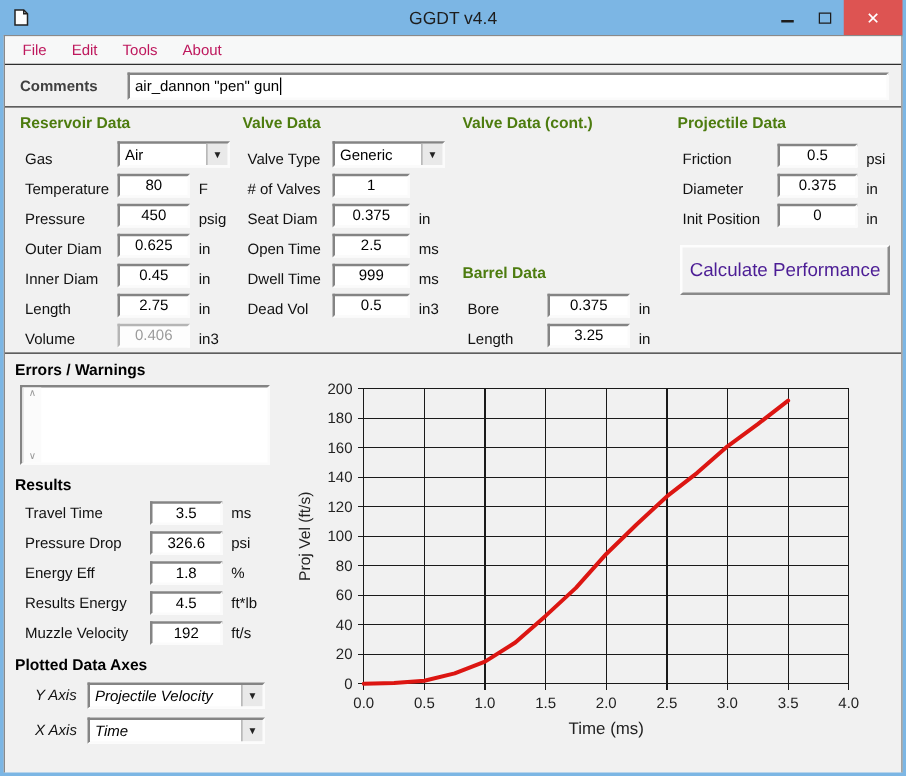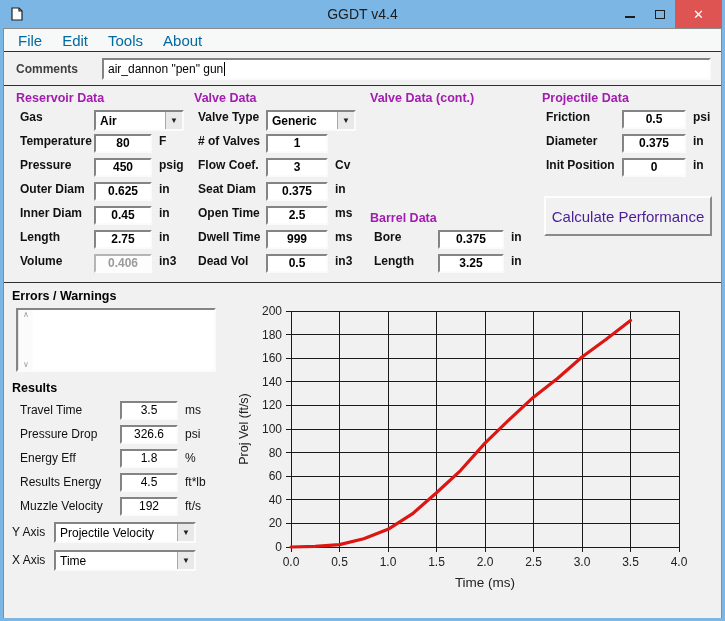--- a/index.html
+++ b/index.html
@@ -8,34 +8,34 @@
   .titlebar{height:28px;display:flex;align-items:center;position:relative;}
   .app-icon{margin-left:6px;width:16px;height:16px;display:flex;align-items:center;justify-content:center;}
   .title-text{position:absolute;left:0;right:0;text-align:center;font-size:14px;color:#1d1d1d;}
   .win-controls{margin-left:auto;display:flex;align-items:center;height:100%;z-index:2;}
   .win-btn{width:30px;height:100%;display:flex;align-items:center;justify-content:center;cursor:default;}
   .glyph-min{width:10px;border-bottom:2px solid #1d1d1d;margin-top:6px;}
   .glyph-max{width:10px;height:9px;border:1.5px solid #1d1d1d;background:transparent;}
   .win-btn.close{width:47px;background:#dd5452;color:#fff;font-size:13px;}
   .content{background:#f1f1f1;height:590px;border:1px solid #8a8a8a;border-bottom:none;overflow:hidden;}
   .menubar{height:22px;background:#f7f8f8;display:flex;align-items:center;padding-left:4px;}
-  .menu-item{padding:2px 10px;font-size:15px;color:#0369a1;}
+  .menu-item{padding:2px 10px;font-size:12px;color:#be185d;}
   .divider{height:1px;background:#2e2e2e;}
   .comments-row{height:33px;display:flex;align-items:center;}
   .comments-label{font-weight:bold;font-size:12px;margin-left:12px;width:86px;color:#404040;}
   .comments-input{flex:1;margin-right:10px;height:22px;background:#fff;border:2px solid;border-color:#848484 #fbfbfb #fbfbfb #848484;font-size:12px;padding:2px 4px;display:flex;align-items:center;white-space:pre;}
   .caret{display:inline-block;width:1px;height:14px;background:#000;margin-left:1px;}
   .form-area{height:196px;position:relative;}
   .col{position:absolute;top:0;}
   .col-reservoir{left:8px;width:176px;}
   .col-valve{left:186px;width:174px;}
   .col-cont{left:362px;width:172px;}
   .col-proj{left:534px;width:182px;}
-  .hdr{font-weight:bold;font-size:12.5px;color:#a21caf;height:24px;display:flex;align-items:center;padding-left:4px;}
-  .frow{display:flex;align-items:flex-start;height:24px;font-weight:bold;}
+  .hdr{font-weight:bold;font-size:12.5px;color:#4d7c0f;height:24px;display:flex;align-items:center;padding-left:4px;}
+  .frow{display:flex;align-items:flex-end;height:24px;}
   .lbl{font-size:12px;color:#111;padding-left:8px;}
   .col-reservoir .lbl{width:82px;}
   .col-valve .lbl{width:76px;}
   .col-cont .lbl{width:72px;}
   .col-proj .lbl{width:84px;}
   .field{height:19px;background:#fff;border:2px solid;border-color:#848484 #fbfbfb #fbfbfb #848484;font-size:12px;text-align:center;line-height:15px;color:#000;}
   .w58{width:58px;} .w62{width:62px;} .w66{width:66px;} .w64{width:64px;}
   .field.disabled{color:#9b9b9b;border-color:#b5b5b5 #fdfdfd #fdfdfd #b5b5b5;background:#fdfdfd;}
   .unit{font-size:12px;color:#111;margin-left:7px;}
   .combo{height:21px;background:#fff;border:2px solid;border-color:#848484 #fbfbfb #fbfbfb #848484;display:flex;align-items:stretch;}
@@ -48,21 +48,21 @@
   .lp-hdr{font-weight:bold;font-size:12.5px;color:#000;padding-left:8px;}
   .h-errors{margin:6px 0 5px 0;}
   .h-results{margin:9px 0 3px 0;}
   .h-axes{margin:7px 0 3px 0;}
   .warn-box{margin-left:12px;width:200px;height:64px;background:#fff;border:2px solid;border-color:#848484 #fbfbfb #fbfbfb #848484;display:flex;}
   .warn-text{flex:1;padding:2px 2px 2px 5px;color:#7e1a22;font-size:11.5px;line-height:14px;}
   .warn-scroll{width:15px;border-left:1px solid #e4e4e4;background:#fbfbfb;display:flex;flex-direction:column;justify-content:space-between;align-items:center;padding:1px 0;}
   .scroll-arrow{font-size:8px;color:#9a9a9a;line-height:8px;}
   .rrow{display:flex;align-items:center;height:24px;margin-left:12px;}
   .rrow .lbl{width:104px;padding-left:4px;}
-  .arow{display:flex;align-items:center;height:28px;margin-left:4px;}
+  .arow{display:flex;align-items:center;height:28px;margin-left:20px;font-style:italic;}
   .arow .lbl{width:46px;padding-left:4px;}
   .chart-panel{flex:1;position:relative;}
   svg text{font-family:"Liberation Sans",sans-serif;}
 </style>
 </head>
 <body>
 
 <div class="window">
   <div class="titlebar">
     <span class="app-icon">
@@ -151,25 +151,20 @@
             <span class="combo-text">Generic</span>
             <span class="combo-btn">▼</span>
           </div>
         </div>
         <div class="frow">
           <span class="lbl"># of Valves</span>
           <div class="field w62">1</div>
           <span class="unit"></span>
         </div>
         <div class="frow">
-          <span class="lbl">Flow Coef.</span>
-          <div class="field w62">3</div>
-          <span class="unit">Cv</span>
-        </div>
-        <div class="frow">
           <span class="lbl">Seat Diam</span>
           <div class="field w62">0.375</div>
           <span class="unit">in</span>
         </div>
         <div class="frow">
           <span class="lbl">Open Time</span>
           <div class="field w62">2.5</div>
           <span class="unit">ms</span>
         </div>
         <div class="frow">
@@ -251,20 +246,21 @@
         <div class="rrow">
           <span class="lbl">Results Energy</span>
           <div class="field w58">4.5</div>
           <span class="unit">ft*lb</span>
         </div>
         <div class="rrow">
           <span class="lbl">Muzzle Velocity</span>
           <div class="field w58">192</div>
           <span class="unit">ft/s</span>
         </div>
+        <div class="lp-hdr h-axes">Plotted Data Axes</div>
         <div class="arow">
           <span class="lbl">Y Axis</span>
           <div class="combo w142">
             <span class="combo-text">Projectile Velocity</span>
             <span class="combo-btn">▼</span>
           </div>
         </div>
         <div class="arow">
           <span class="lbl">X Axis</span>
           <div class="combo w142">

